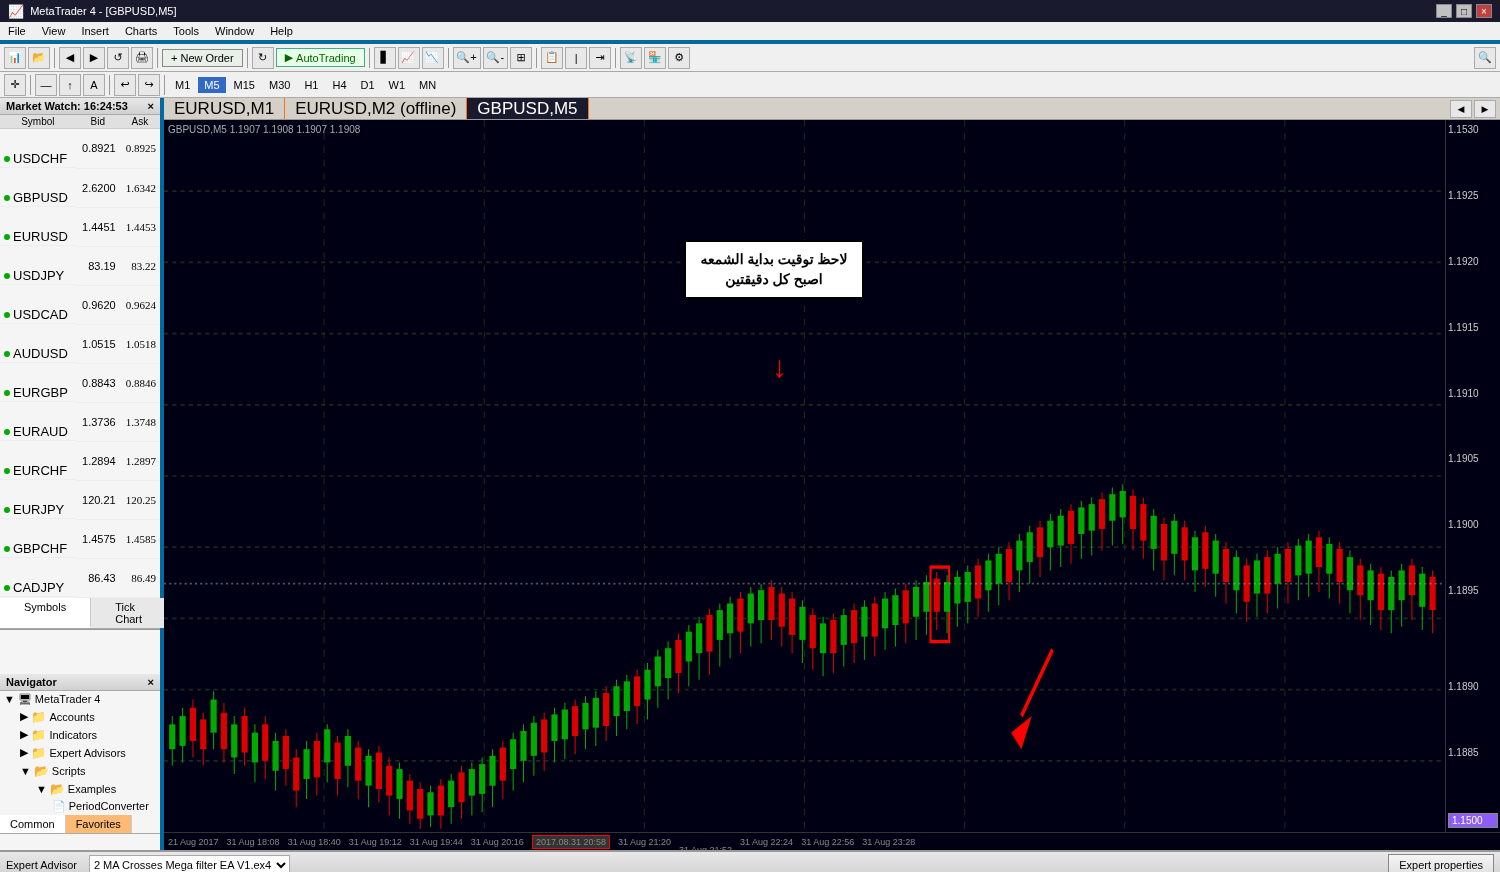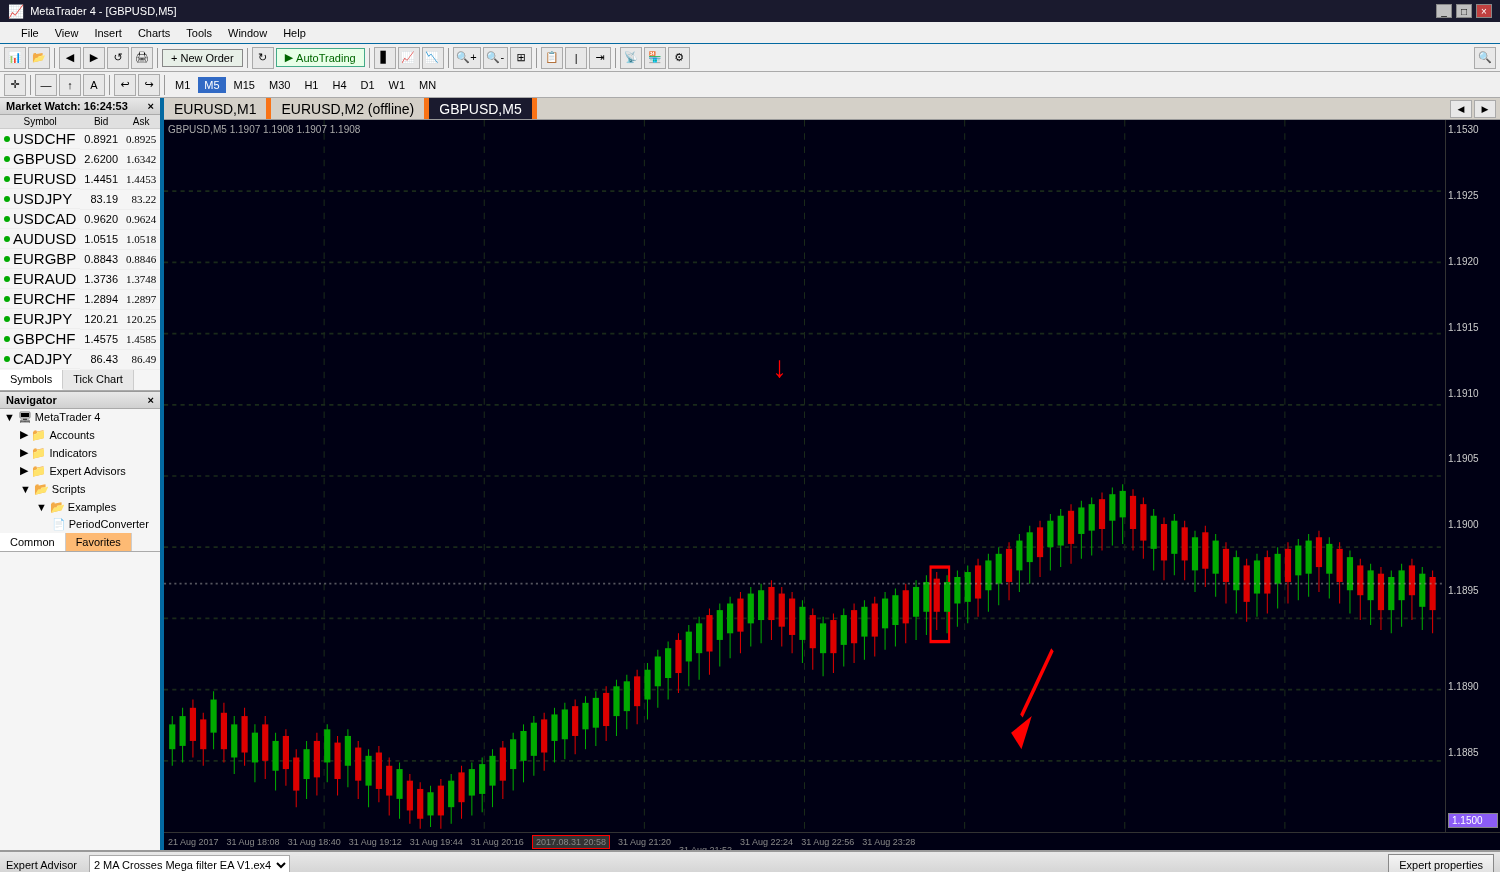--- a/index.html
+++ b/index.html
@@ -5,21 +5,21 @@
     * { margin: 0; padding: 0; box-sizing: border-box; }
     body { width: 1500px; height: 872px; font-family: 'Segoe UI', Tahoma, Geneva, Verdana, sans-serif; font-size: 11px; background: #c0c0c0; overflow: hidden; }
 
     
     .title-bar { background: #1a1a2e; color: white; height: 22px; display: flex; align-items: center; justify-content: space-between; padding: 0 8px; font-size: 11px; }
     .title-bar-left { display: flex; align-items: center; gap: 6px; }
     .title-bar-controls { display: flex; gap: 4px; }
     .title-btn { width: 16px; height: 14px; background: #c0c0c0; border: 1px solid #888; font-size: 10px; display: flex; align-items: center; justify-content: center; cursor: pointer; color: #000; }
 
     
-    .menu-bar { background: #f0f0f0; height: 22px; display: flex; align-items: center; padding: 0 13px; border-bottom: 1px solid #0369a1; }
+    .menu-bar { background: #f0f0f0; height: 22px; display: flex; align-items: center; padding: 0 0; border-bottom: 4px solid #0369a1; }
     .menu-item { padding: 2px 8px; font-size: 11px; cursor: pointer; color: #000; }
 
     
     .toolbar { background: #f0f0f0; height: 28px; display: flex; align-items: center; padding: 2px 4px; border-bottom: 1px solid #aaa; gap: 2px; }
     .tb-btn { height: 22px; min-width: 22px; background: #e8e8e8; border: 1px solid #aaa; display: flex; align-items: center; justify-content: center; cursor: pointer; font-size: 11px; padding: 0 3px; }
     .tb-separator { width: 1px; height: 20px; background: #999; margin: 0 2px; }
     .tb-new-order { background: #e8f0e8; border: 1px solid #888; padding: 2px 8px; font-size: 11px; cursor: pointer; display: flex; align-items: center; gap: 3px; }
     .tb-autotrading { background: #e8ffe8; border: 1px solid #4a8; padding: 2px 8px; font-size: 11px; cursor: pointer; color: #060; display: flex; align-items: center; gap: 3px; }
     .tb-timeframe { padding: 2px 6px; font-size: 11px; cursor: pointer; }
     .tb-timeframe.active { background: #316ac5; color: white; }
@@ -33,47 +33,47 @@
     
     .left-panel { width: 164px; background: #f5f5f5; border-right: 4px solid #0369a1; display: flex; flex-direction: column; }
 
     
     .market-watch { flex: 0 0 auto; border-bottom: 1px solid #999; }
     .panel-header { background: linear-gradient(to bottom, #e8e8e8, #d0d0d0); padding: 2px 6px; font-weight: bold; font-size: 11px; border-bottom: 1px solid #aaa; display: flex; justify-content: space-between; align-items: center; }
     .mw-table { width: 100%; border-collapse: collapse; font-size: 11px; }
     .mw-table th { background: #e0e0e0; text-align: center; padding: 1px 4px; border-bottom: 1px solid #ccc; font-weight: normal; font-size: 10px; }
     .mw-table td { padding: 1px 4px; border-bottom: 1px solid #eee; }
     .mw-table td:first-child { display: flex; align-items: center; gap: 3px; }
-    .mw-symbol { font-size: 15px; }
+    .mw-symbol { font-size: 13px; margin-top: 21px; }
     .dot { width: 6px; height: 6px; border-radius: 50%; background: #666; flex-shrink: 0; }
     .dot.green { background: #0a0; }
     .mw-bid { color: #000; text-align: right; }
     .mw-ask { color: #000; text-align: right; font-family: Liberation Serif, serif; }
     .mw-tabs { display: flex; border-bottom: 1px solid #aaa; }
-    .mw-tab { padding: 3px 10px; font-size: 11px; border-right: 1px solid #ccc; cursor: pointer; background: #e8e8e8; }
+    .mw-tab { padding: 3px 24px; font-size: 11px; border-right: 1px solid #ccc; cursor: pointer; background: #e8e8e8; }
     .mw-tab.active { background: white; border-bottom: 2px solid white; }
 
     
     .navigator { flex: 1; overflow: auto; }
-    .nav-header { background: linear-gradient(to bottom, #e8e8e8, #d0d0d0); padding: 2px 6px; font-weight: bold; font-size: 11px; border-bottom: 1px solid #aaa; display: flex; justify-content: space-between; align-items: center; }
+    .nav-header { background: linear-gradient(to bottom, #e8e8e8, #d0d0d0); padding: 2px 6px; font-weight: bold; font-size: 11px; border-bottom: 1px solid #aaa; display: flex; justify-content: space-between; align-items: center; margin-top: 44px; }
     .nav-tree { font-size: 11px; }
     .nav-item { display: flex; align-items: center; gap: 3px; padding: 2px 4px; cursor: pointer; }
     .nav-item.level1 { padding-left: 4px; }
     .nav-item.level2 { padding-left: 20px; }
     .nav-item.level3 { padding-left: 36px; }
     .nav-item.level4 { padding-left: 52px; }
     .folder-icon { color: #c8a000; font-size: 12px; }
     .nav-tabs { display: flex; border-bottom: 1px solid #aaa; }
     .nav-tab { padding: 3px 10px; font-size: 11px; border-right: 1px solid #ccc; cursor: pointer; background: #fdba74; }
     .nav-tab.active { background: white; }
 
     
     .chart-area { flex: 1; display: flex; flex-direction: column; background: #000; }
     .chart-tabs { background: #d4d0c8; display: flex; align-items: center; height: 22px; border-bottom: 1px solid #999; }
-    .chart-tab { padding: 2px 10px; font-size: 14px; border-right: 5px solid #f97316; cursor: pointer; height: 100%; display: flex; align-items: center; background: #d4d0c8; }
+    .chart-tab { padding: 2px 10px; font-size: 17px; border-right: 1px solid #f97316; cursor: pointer; height: 100%; display: flex; align-items: center; background: #d4d0c8; }
     .chart-tab.active { background: #1a1a2e; color: white; }
     .chart-header-info { color: #aaa; font-size: 10px; position: absolute; top: 4px; left: 4px; z-index: 10; }
 
     
     .chart-svg { width: 100%; height: 100%; }
 
     
     .price-axis { width: 55px; background: #000014; color: #aaa; font-size: 10px; display: flex; flex-direction: column; justify-content: space-between; padding: 4px 2px; border-left: 1px solid #333; }
 
     
@@ -653,20 +653,24 @@
               <line x1="1228" y1="272" x2="1228" y2="310" stroke="#dd0000"></line>
                 <rect x="1225" y="276" width="6" height="20" fill="#dd0000"></rect>
 
               <line x1="0" y1="280" x2="1240" y2="280" stroke="#aaaaaa" stroke-width="1" stroke-dasharray="2,3" opacity="0.5"></line>
             </g>
 
             <polygon points="820,370 840,360 830,380" fill="red"></polygon>
             <line x1="830" y1="360" x2="860" y2="320" stroke="red" stroke-width="3"></line>
           </svg>
           
+          <div class="annotation-box" style="top:120px;left:520px;width:180px;">
+            <span>لاحظ توقيت بداية الشمعه</span><br>
+            <span>اصبح كل دقيقتين</span>
+          </div>
           
           <div style="position:absolute;top:230px;left:608px;color:red;font-size:30px;z-index:20;">↓</div>
         </div>
 
         <div class="price-axis">
           <div style="color:#ccc;font-size:10px;">1.1530</div>
           <div style="color:#ccc;font-size:10px;">1.1925</div>
           <div style="color:#ccc;font-size:10px;">1.1920</div>
           <div style="color:#ccc;font-size:10px;">1.1915</div>
           <div style="color:#ccc;font-size:10px;">1.1910</div>

